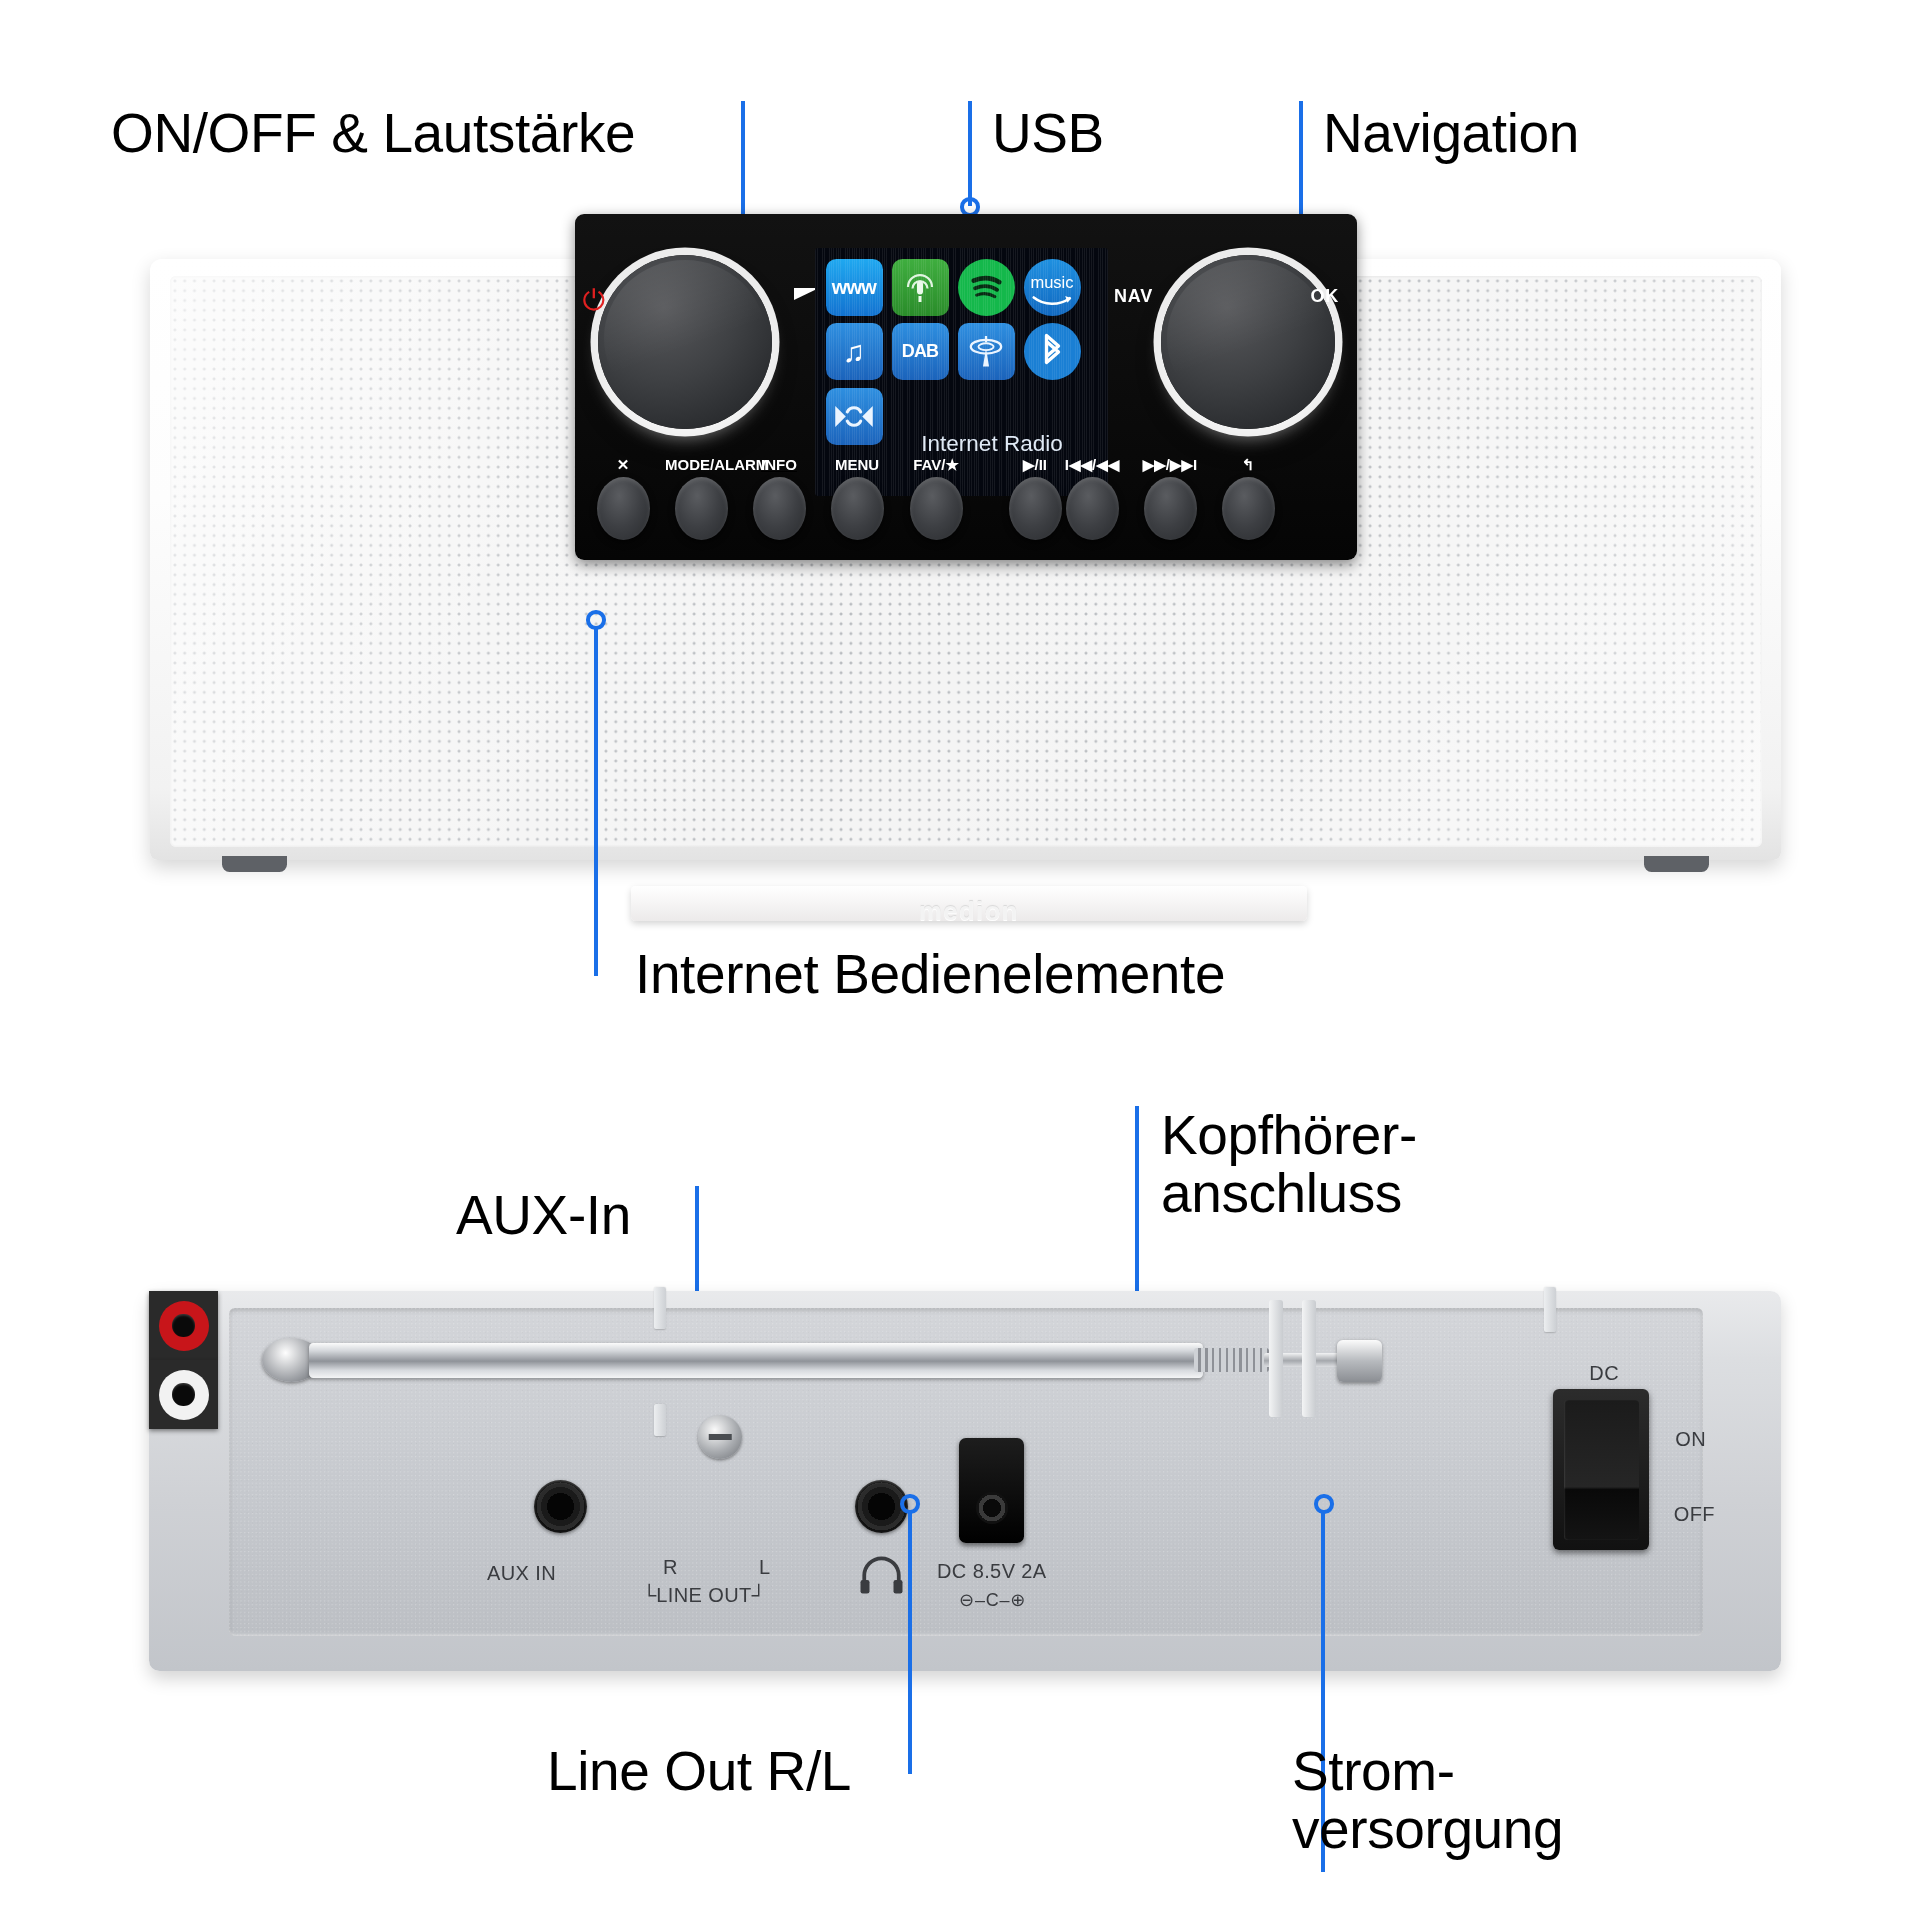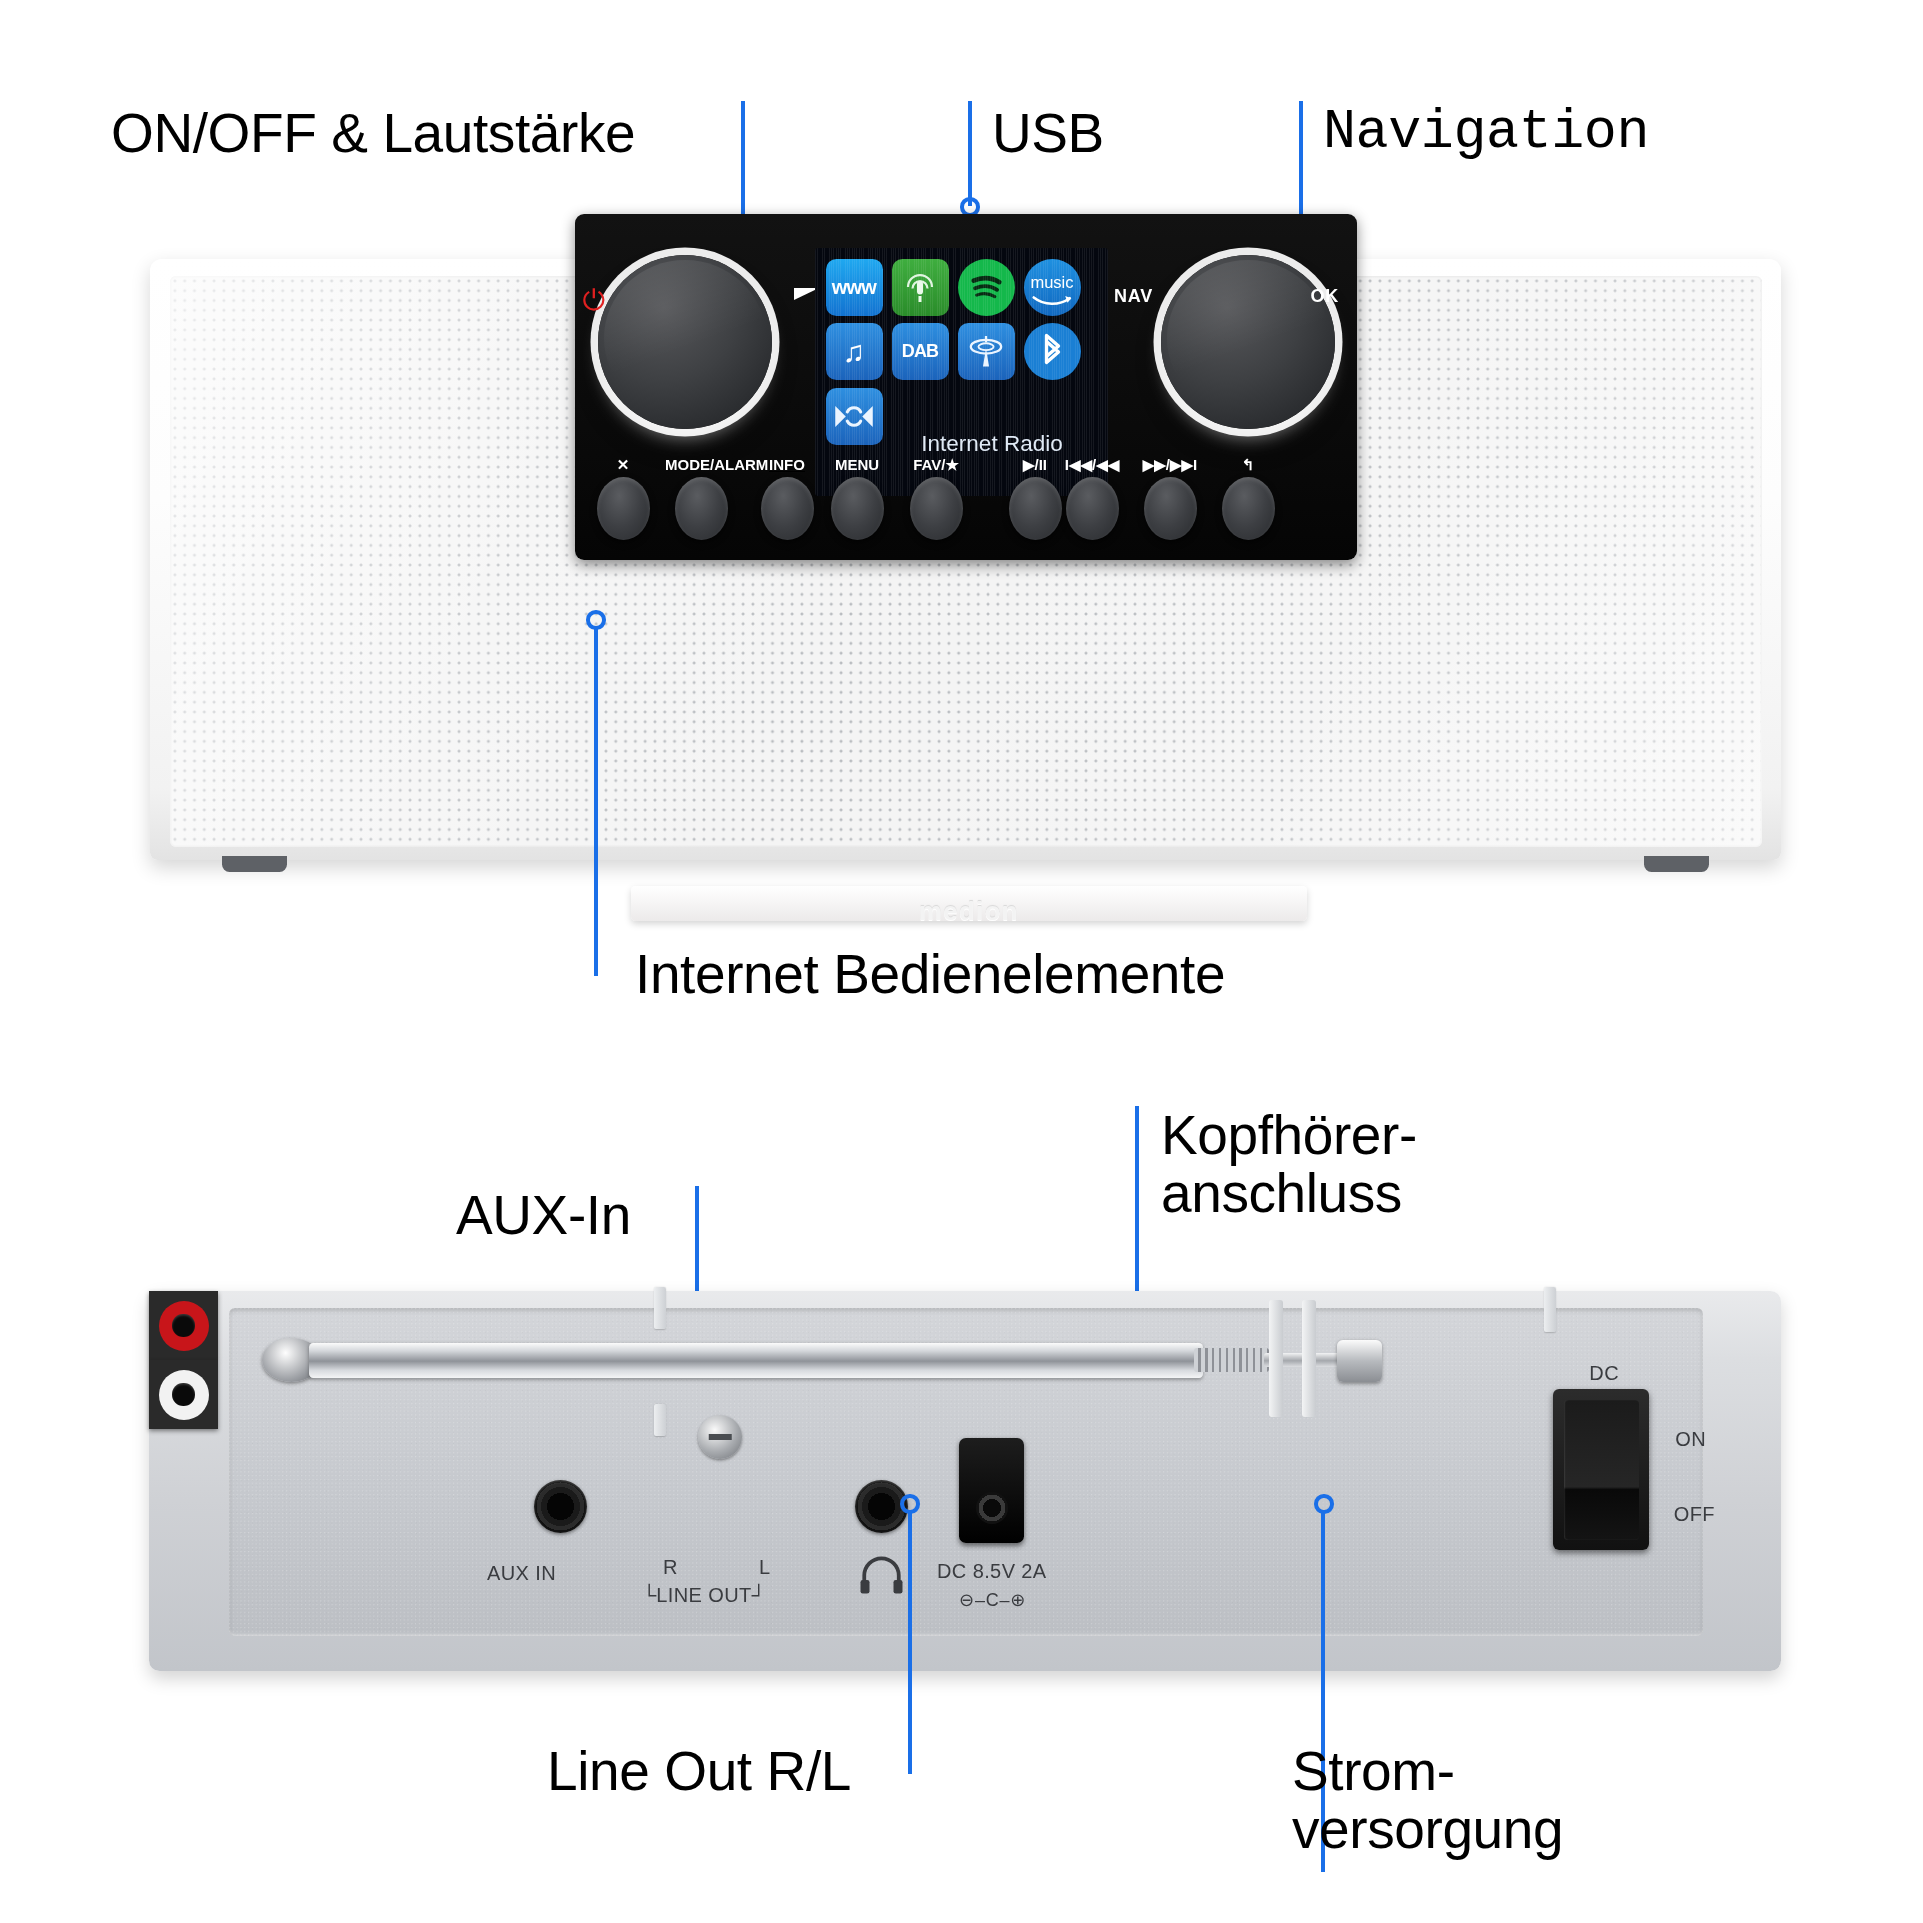--- a/index.html
+++ b/index.html
@@ -138,21 +138,21 @@
 <body>
 
 <div class="callout-label" style="left:111px;top:104px;font-size:55px;">ON/OFF &amp; Lautstärke</div>
 <div class="lead-line" style="left:741px;top:101px;height:346px;"></div>
 <div class="lead-dot" style="left:733px;top:436px;"></div>
 
 <div class="callout-label" style="left:992px;top:104px;font-size:55px;">USB</div>
 <div class="lead-line" style="left:968px;top:101px;height:105px;"></div>
 <div class="lead-dot" style="left:960px;top:197px;"></div>
 
-<div class="callout-label" style="left:1323px;top:104px;font-size:55px;font-family:Liberation Mono, monospace;">Navigation</div>
+<div class="callout-label" style="left:1323px;top:104px;font-size:55px;">Navigation</div>
 <div class="lead-line" style="left:1299px;top:101px;height:346px;"></div>
 <div class="lead-dot" style="left:1291px;top:436px;"></div>
 
 <div id="front-unit">
   <div class="front-body">
     <div class="grille">
       <div class="grille-sheen"></div>
     </div>
     <div class="foot l"></div>
     <div class="foot r"></div>
@@ -232,21 +232,21 @@
 
     <div class="btn-row">
       <div class="btn-cell" style="left:0px;">
         <span class="btn-cap">✕</span>
         <div class="btn-oval"></div>
       </div>
       <div class="btn-cell" style="left:78px;">
         <span class="btn-cap">MODE/ALARM</span>
         <div class="btn-oval"></div>
       </div>
-      <div class="btn-cell" style="left:164px;text-decoration:underline;">
+      <div class="btn-cell" style="left:156px;text-decoration:underline;">
         <span class="btn-cap">INFO</span>
         <div class="btn-oval"></div>
       </div>
       <div class="btn-cell" style="left:234px;">
         <span class="btn-cap">MENU</span>
         <div class="btn-oval"></div>
       </div>
       <div class="btn-cell" style="left:313px;">
         <span class="btn-cap">FAV/★</span>
         <div class="btn-oval"></div>

